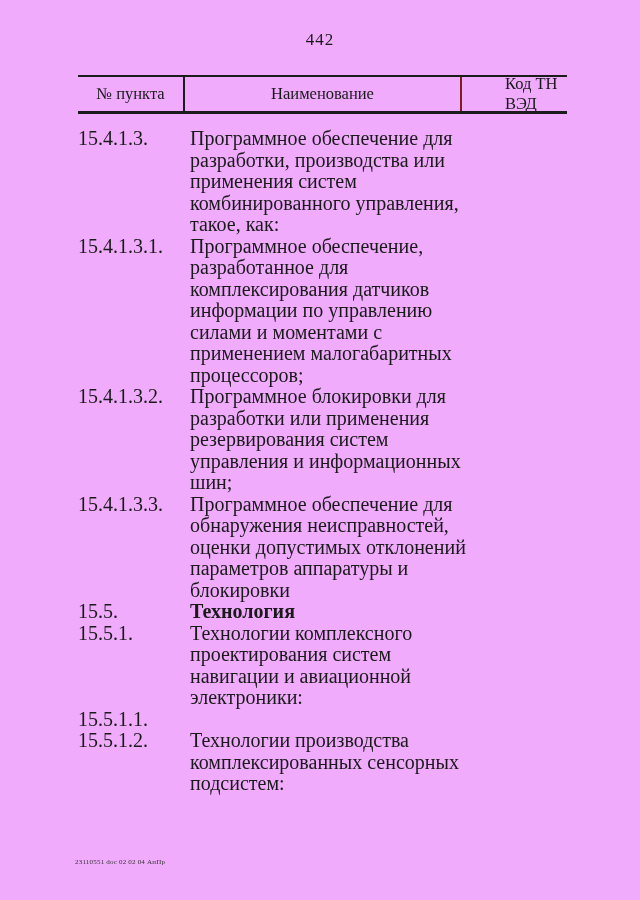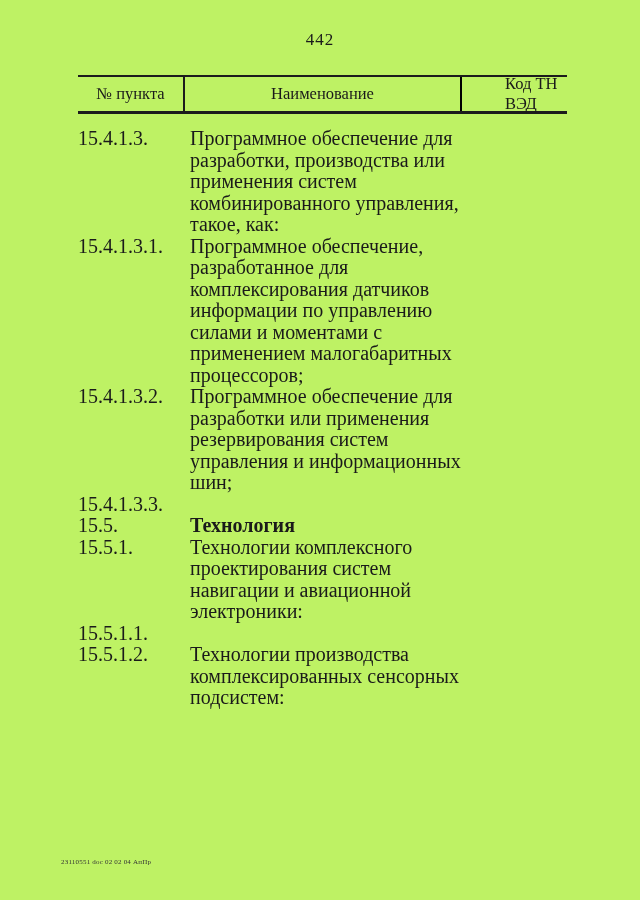--- a/index.html
+++ b/index.html
@@ -4,21 +4,21 @@
 <style>
   html, body {
     margin: 0;
     padding: 0;
     background: #ffffff;
   }
   .page {
     position: relative;
     width: 640px;
     height: 900px;
-    background: #bef264;
+    background: #f0abfc;
     color: #1a1a1a;
     font-family: "Liberation Serif", "DejaVu Serif", serif;
     overflow: hidden;
   }
   .page-number {
     margin-top: 30px;
     text-align: center;
     font-size: 17px;
     letter-spacing: 1px;
   }
@@ -34,36 +34,36 @@
     border-bottom: 3px solid #1c1c1c;
   }
   .th {
     display: flex;
     align-items: center;
     justify-content: center;
     height: 34px;
     font-size: 16.5px;
   }
   .th-num  { border-right: 2px solid #1c1c1c; }
-  .th-code { border-left: 2px solid #000000; padding-left: 43px; }
+  .th-code { border-left: 2px solid #7f1d1d; padding-left: 43px; }
   .tbody {
     margin-top: 14px;
   }
   .row {
     display: grid;
     grid-template-columns: 112px 278px 99px;
   }
   .cell-num, .cell-name, .cell-code {
     font-size: 20px;
     line-height: 21.5px;
   }
   .cell-name.bold { font-weight: bold; }
   .footer {
     position: absolute;
-    left: 61px;
+    left: 75px;
     top: 858px;
     font-size: 7px;
     color: #333333;
     letter-spacing: 0.2px;
     font-family: "Liberation Serif", "DejaVu Serif", serif;
   }
 </style>
 </head>
 <body>
 
@@ -87,26 +87,27 @@
   </div>
 
   <div class="row">
     <div class="cell-num">15.4.1.3.1.</div>
     <div class="cell-name">Программное обеспечение, разработанное для комплексирования датчиков информации по управлению силами и моментами с применением малогабаритных процессоров;</div>
     <div class="cell-code"></div>
   </div>
 
   <div class="row">
     <div class="cell-num">15.4.1.3.2.</div>
-    <div class="cell-name">Программное обеспечение для разработки или применения резервирования систем управления и информационных шин;</div>
+    <div class="cell-name">Программное блокировки для разработки или применения резервирования систем управления и информационных шин;</div>
     <div class="cell-code"></div>
   </div>
 
   <div class="row">
     <div class="cell-num">15.4.1.3.3.</div>
+    <div class="cell-name">Программное обеспечение для обнаружения неисправностей, оценки допустимых отклонений параметров аппаратуры и блокировки</div>
     <div class="cell-code"></div>
   </div>
 
   <div class="row">
     <div class="cell-num">15.5.</div>
     <div class="cell-name bold">Технология</div>
     <div class="cell-code"></div>
   </div>
 
   <div class="row">

